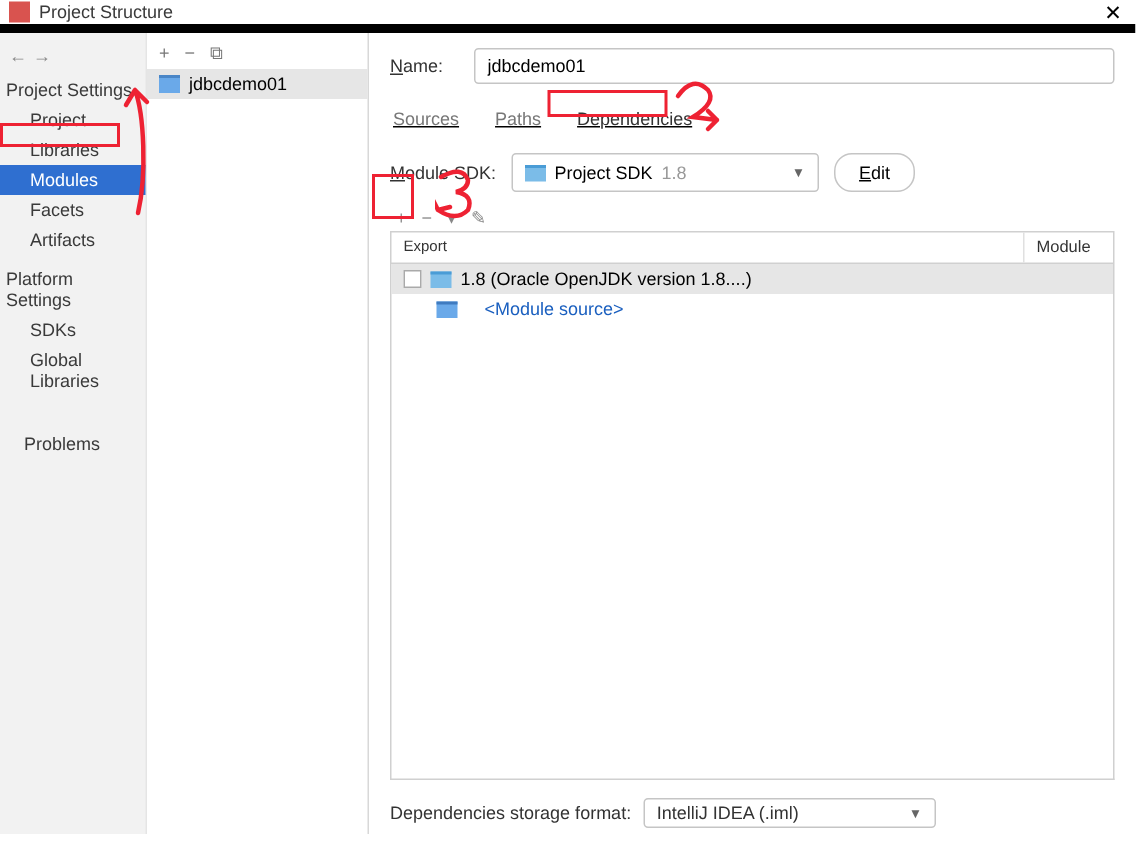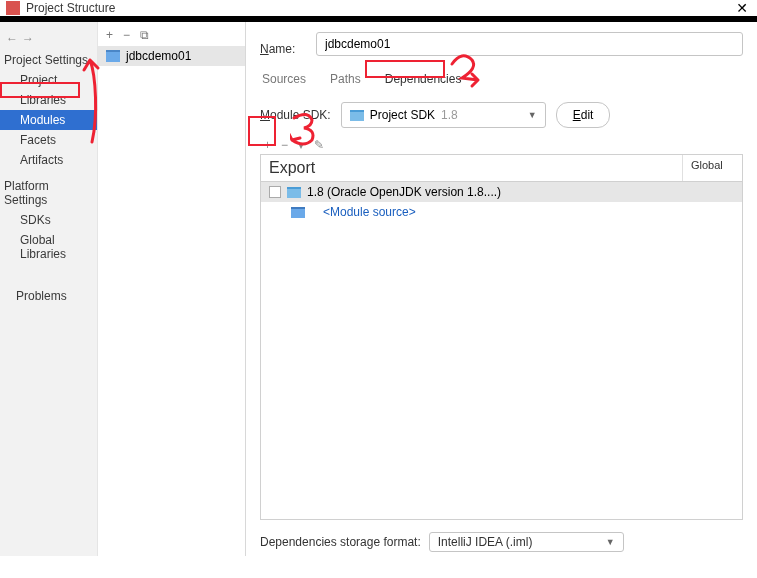--- a/index.html
+++ b/index.html
@@ -18,39 +18,39 @@
 .side-head { color: #3a3a3a; padding: 3px 6px 3px 4px; font-weight: 400; }
 .side-item { padding: 3px 6px 3px 20px; color: #3a3a3a; cursor: pointer; }
 .side-item.sel { background: #2f6fd0; color: #fff; }
 
 .mid { width: 148px; border-right: 1px solid #d8d8d8; padding-top: 4px; }
 .mid-tools { display: flex; gap: 10px; align-items: center; padding: 2px 8px 4px; color: #777; }
 .mid-item { display: flex; align-items: center; gap: 6px; padding: 3px 8px; background: #e6e6e6; }
 .folder-icon { width: 14px; height: 12px; background: #6aa9e9; border-top: 2px solid #4a86c7; }
 
 .main { flex: 1; display: flex; flex-direction: column; padding: 10px 14px 0 14px; position: relative; }
-.row { display: flex; align-items: flex-end; margin-bottom: 10px; }
+.row { display: flex; align-items: center; margin-bottom: 10px; }
 .lbl { width: 56px; color: #333; }
 .lbl u { text-decoration: underline; }
 .input { flex: 1; height: 24px; border: 1px solid #c5c5c5; border-radius: 3px; padding: 0 8px; background: #fff; }
-.tabs { display: flex; gap: 20px; margin: 4px 0 14px 0; }
+.tabs { display: flex; gap: 20px; margin: 4px 0 14px 0; text-decoration: underline; }
 .tab { color: #777; padding: 2px 2px; cursor: pointer; }
 .tab.act { color: #333; }
 
 .sdk-row { display: flex; align-items: center; gap: 10px; margin-bottom: 10px; }
 .sdk-row .lbl2 { color: #333; }
 .select { display: flex; align-items: center; height: 26px; border: 1px solid #c5c5c5; border-radius: 3px; padding: 0 8px; background: #fff; gap: 6px; min-width: 205px; position: relative; }
 .select .arrow { margin-left: auto; font-size: 9px; color: #666; }
 .btn { height: 26px; padding: 0 16px; border: 1px solid #c5c5c5; border-radius: 12px; background: #fff; cursor: pointer; }
 .folder-sm { width: 14px; height: 11px; background: #7bbce8; border-top: 2px solid #4a9cd6; }
 .gray { color: #999; }
 
 .dep-tools { display: flex; gap: 10px; align-items: center; color: #888; padding: 0 0 2px 4px; }
 .dep-head { display: flex; border: 1px solid #d0d0d0; border-bottom: 1px solid #d0d0d0; background: #fff; }
-.dep-head .col-exp { padding: 4px 8px; flex: 1; font-size: 16px; color: #333; }
+.dep-head .col-exp { padding: 4px 8px; flex: 1; font-size: 10px; color: #333; }
 .dep-head .col-scope { width: 60px; padding: 4px 8px; font-size: 11px; color: #333; border-left: 1px solid #e0e0e0; }
 .dep-body { border: 1px solid #d0d0d0; border-top: none; flex: 1; background: #fff; }
 .dep-row { display: flex; align-items: center; gap: 6px; padding: 3px 8px; background: #e6e6e6; }
 .dep-row .chk { width: 12px; height: 12px; border: 1px solid #aaa; background: #fff; }
 .dep-row2 { display: flex; align-items: center; gap: 18px; padding: 3px 8px 3px 30px; }
 .dep-row2 .txt { color: #1a5fbf; }
 .scope { margin-left: auto; width: 60px; }
 .folder-blue { width: 14px; height: 11px; background: #6aa9e9; border-top: 2px solid #3f7bc0; }
 
 .footer { display: flex; align-items: center; gap: 8px; padding: 12px 0 4px; font-size: 11px; color: #333; }
@@ -128,21 +128,21 @@
     </div>
 
     <div class="dep-tools">
       <span>+</span>
       <span>−</span>
       <span>▾</span>
       <span>✎</span>
     </div>
     <div class="dep-head">
       <div class="col-exp">Export</div>
-      <div class="col-scope">Global</div>
+      <div class="col-scope">Module</div>
     </div>
     <div class="dep-body" style="flex:1">
       <div class="dep-row">
         <div class="chk"></div>
         <div class="folder-sm"></div>
         <span>1.8 (Oracle OpenJDK version 1.8....)</span>
         <div class="scope"></div>
       </div>
       <div class="dep-row2">
         <div class="folder-blue"></div>

